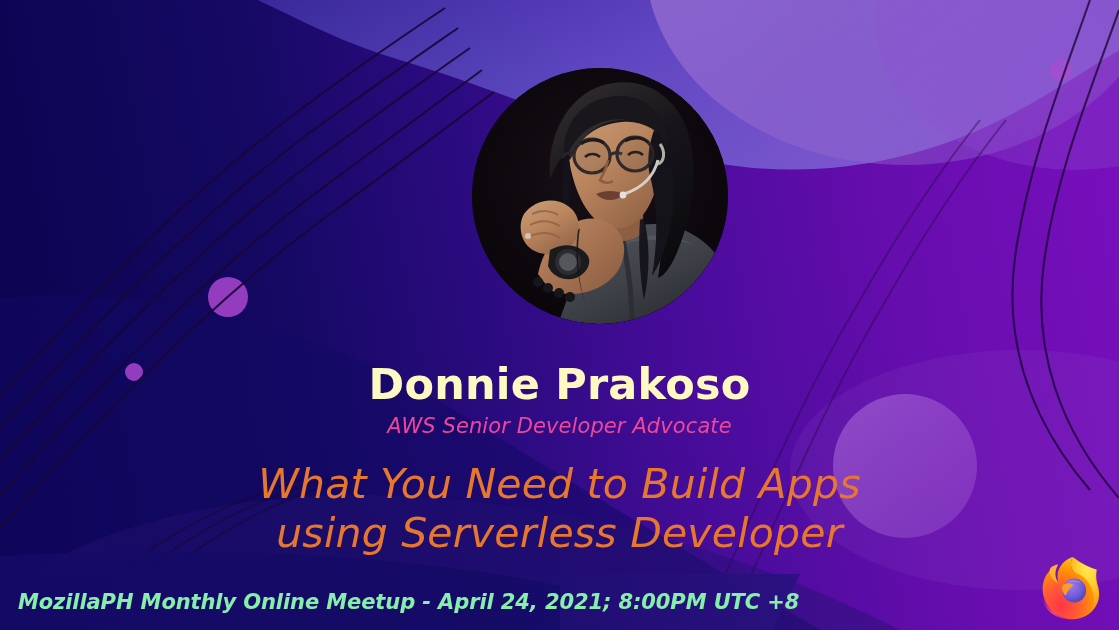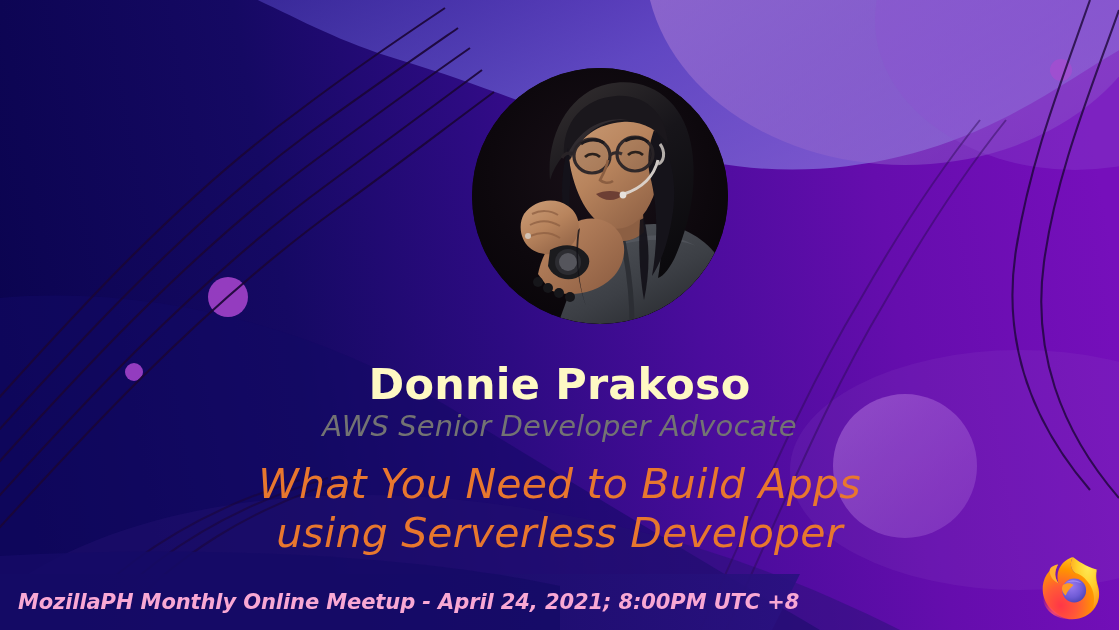--- a/index.html
+++ b/index.html
@@ -42,23 +42,23 @@
     font-weight:700;
     font-size:43px;
     line-height:52px;
     color:#fef9c3;
     letter-spacing:0.2px;
   }
   #speaker-role {
     font-family:"DejaVu Sans", sans-serif;
     font-style:italic;
     font-weight:400;
-    font-size:29px;
+    font-size:21px;
     line-height:32px;
-    color:#737373;
+    color:#ec4899;
     letter-spacing:0.1px;
   }
   #talk-title {
     margin-top:18px;
     font-family:"DejaVu Sans", sans-serif;
     font-style:italic;
     font-weight:400;
     font-size:41px;
     line-height:49px;
     color:#e8772e;
@@ -75,21 +75,21 @@
     display:flex;
     align-items:center;
   }
   #footer-text {
     margin-left:18px;
     font-family:"DejaVu Sans", sans-serif;
     font-style:italic;
     font-weight:700;
     font-size:21px;
     line-height:26px;
-    color:#f9a8d4;
+    color:#86efac;
     white-space:nowrap;
     letter-spacing:-0.1px;
   }
 
   
   #firefox-logo {
     position:absolute;
     right:14px; bottom:8px;
     width:70px; height:70px;
     z-index:8;

